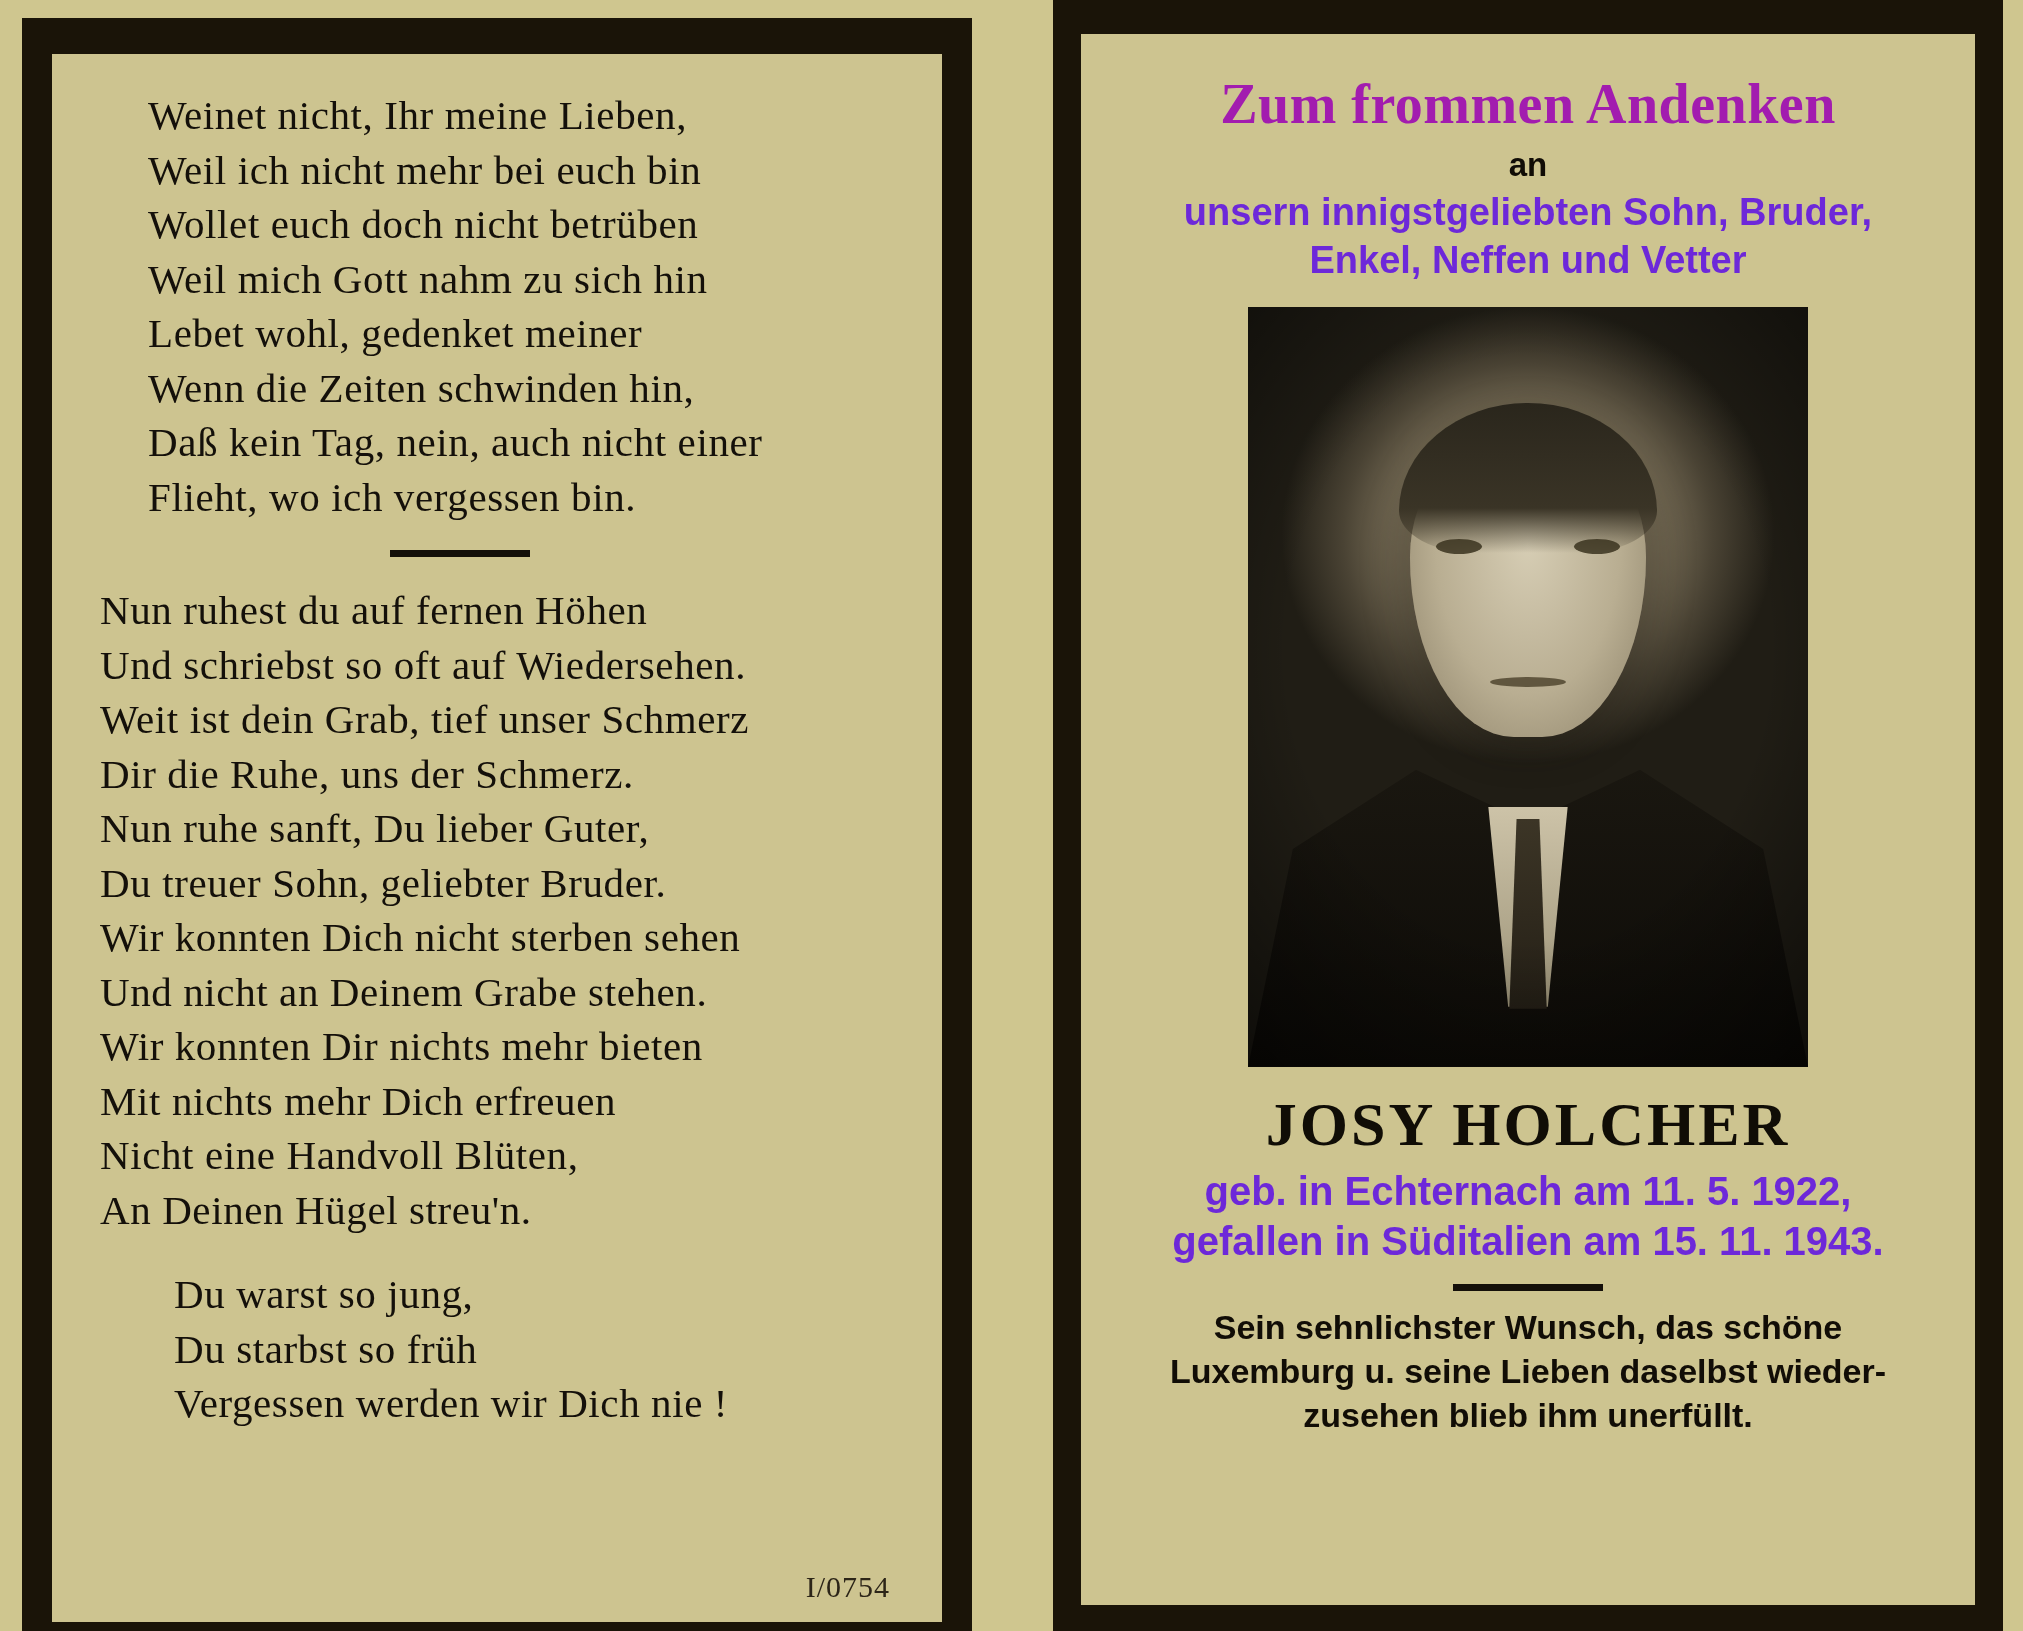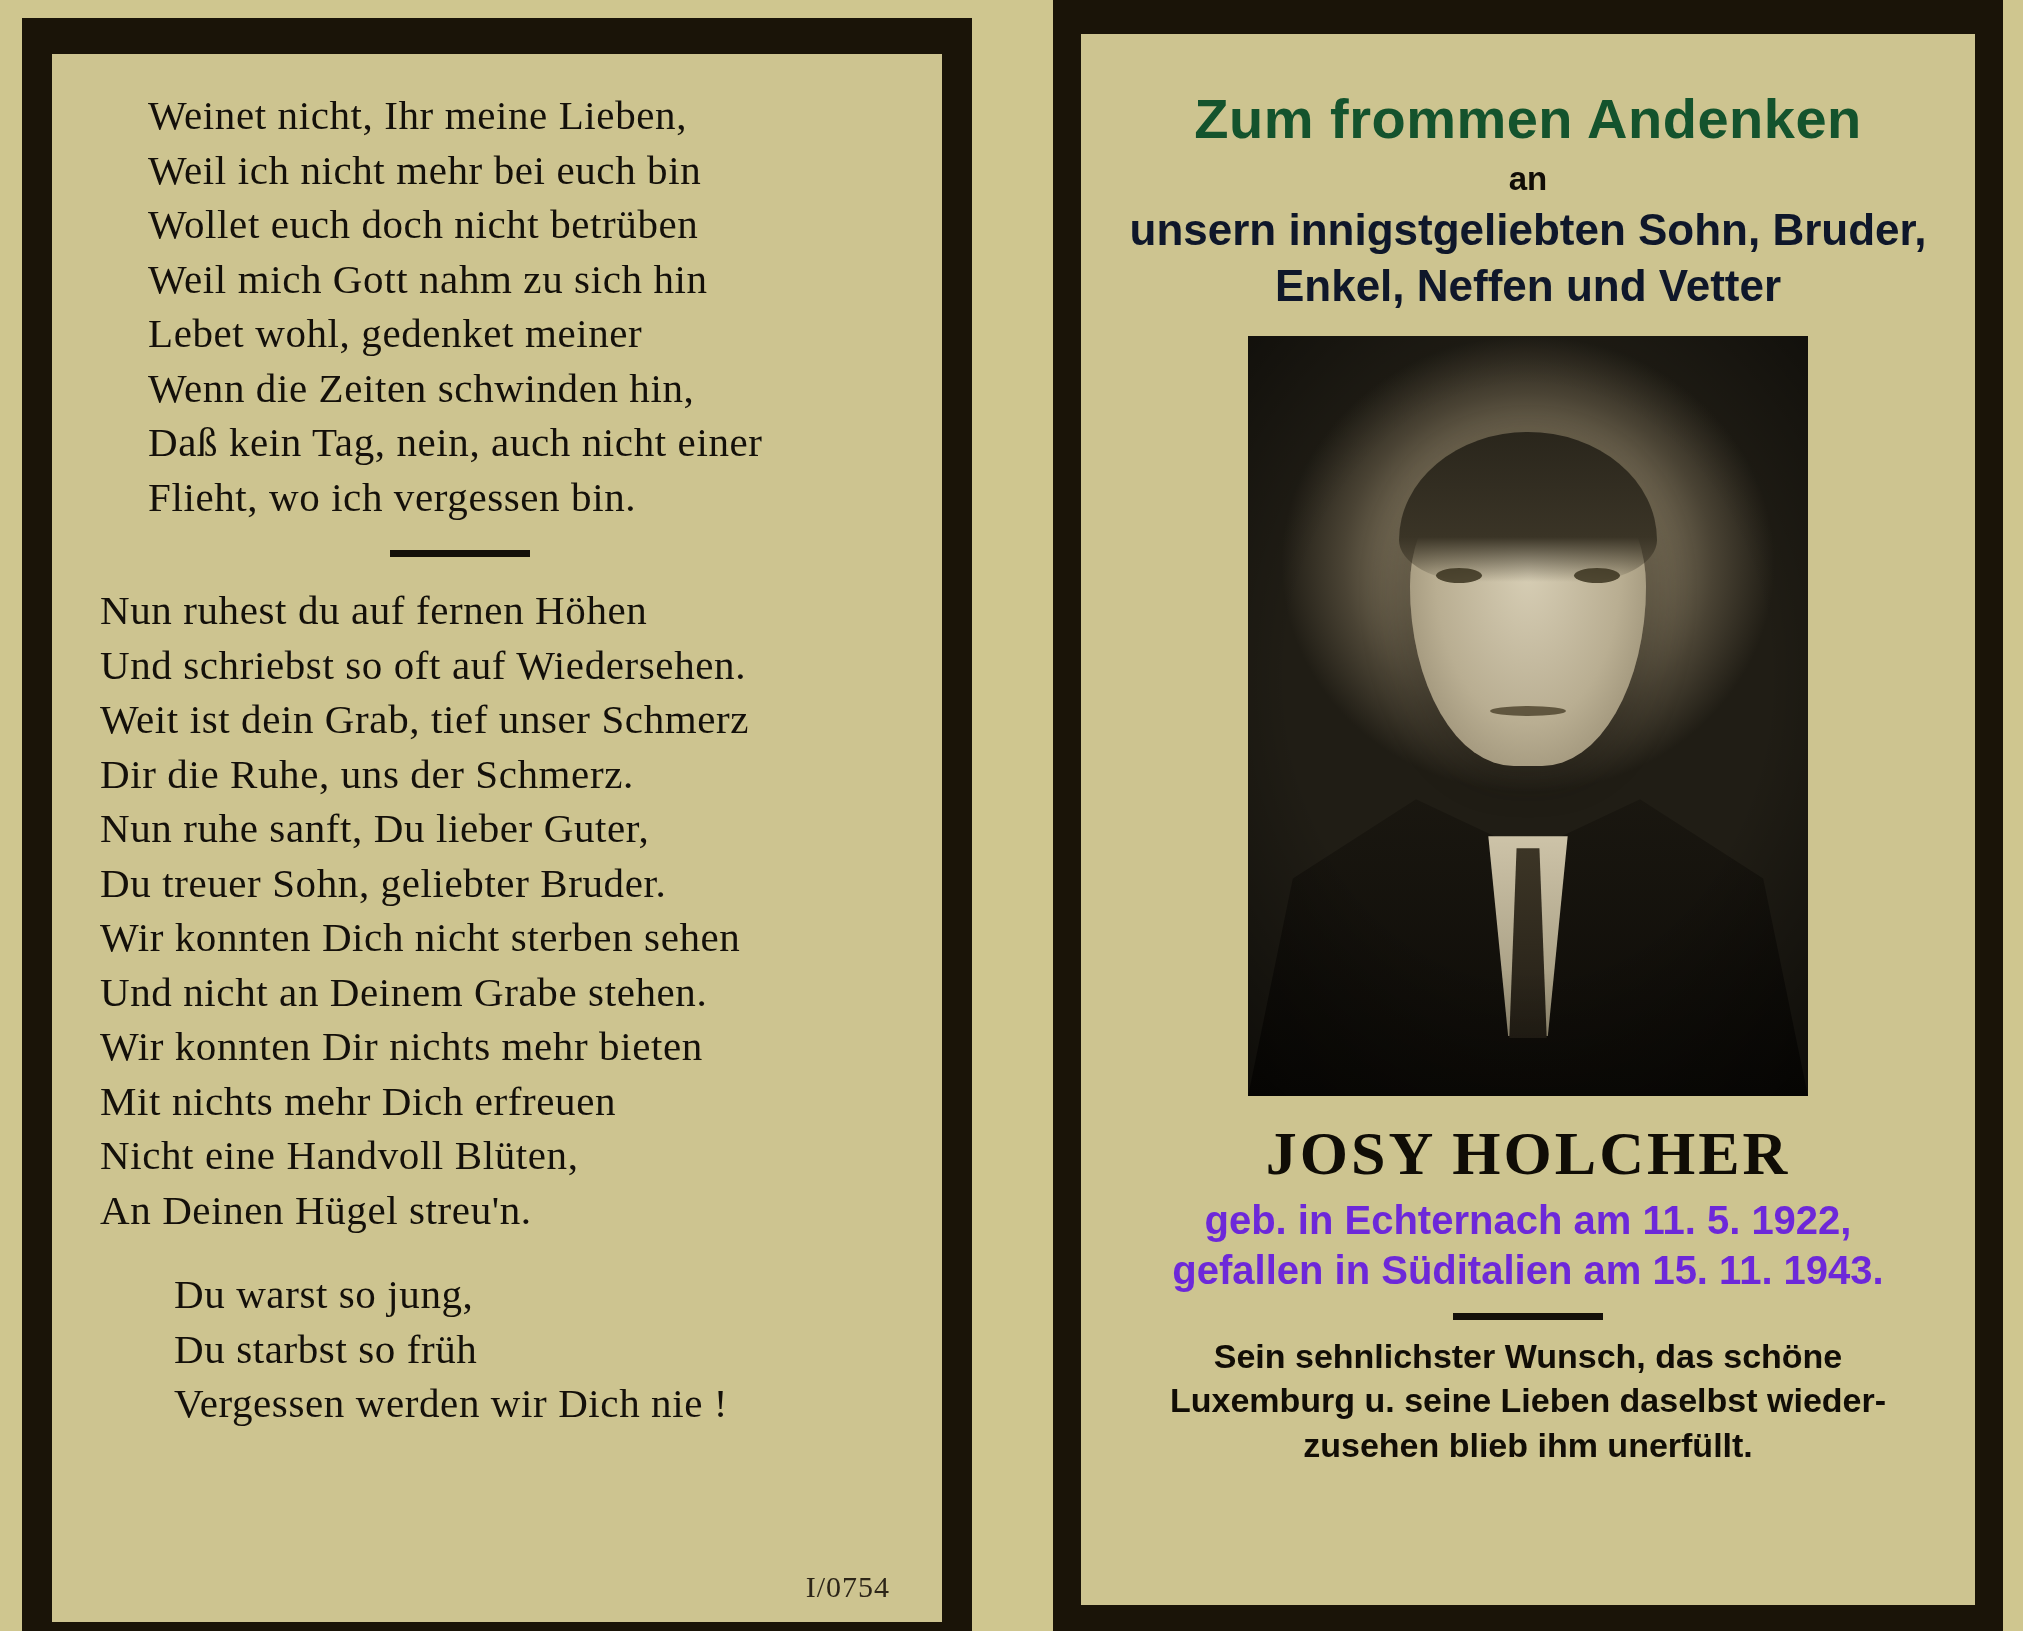--- a/index.html
+++ b/index.html
@@ -82,40 +82,39 @@
     bottom: 18px;
     font-size: 30px;
     color: #2c2518;
     letter-spacing: 1px;
     font-family: "Liberation Serif", serif;
     text-align: center;
   }
 
   
   .headline {
-    font-family: Liberation Sans, sans-serif;
+    font-family: Liberation Serif, serif;
     font-weight: bold;
     font-size: 56px;
-    color: #14532d;
+    color: #a21caf;
     letter-spacing: 0.5px;
     line-height: 1.1;
-    margin-top: 14px;
   }
   .sub-an {
     font-family: "Liberation Sans", sans-serif;
     font-weight: bold;
     font-size: 33px;
     color: #110d06;
     margin-top: 10px;
   }
   .dedication {
     font-family: "Liberation Sans", sans-serif;
     font-weight: bold;
-    font-size: 44px;
-    color: #0f172a;
+    font-size: 38px;
+    color: #6d28d9;
     line-height: 1.28;
     margin-top: 4px;
   }
   .portrait-wrap {
     margin: 22px auto 0 auto;
     width: 560px;
     height: 760px;
     background: #111;
     position: relative;
     overflow: hidden;

